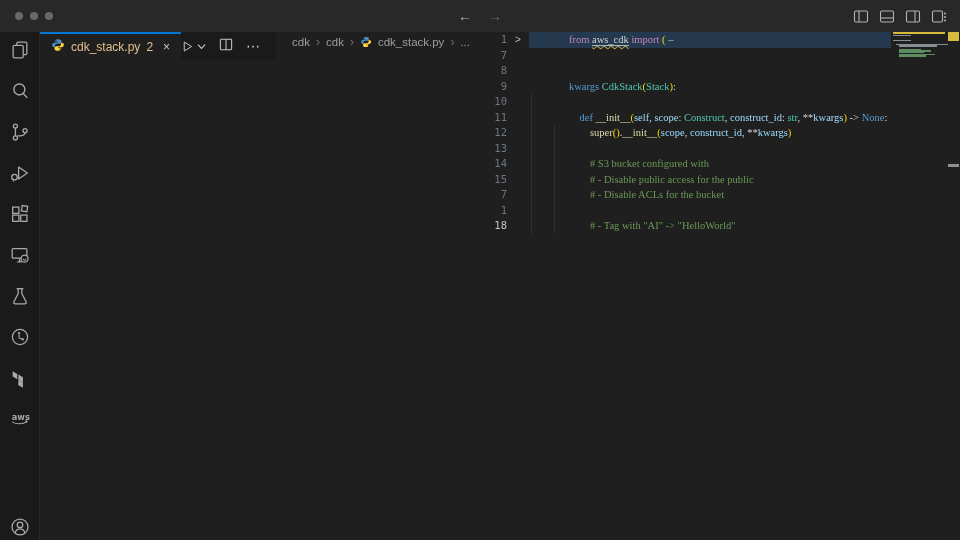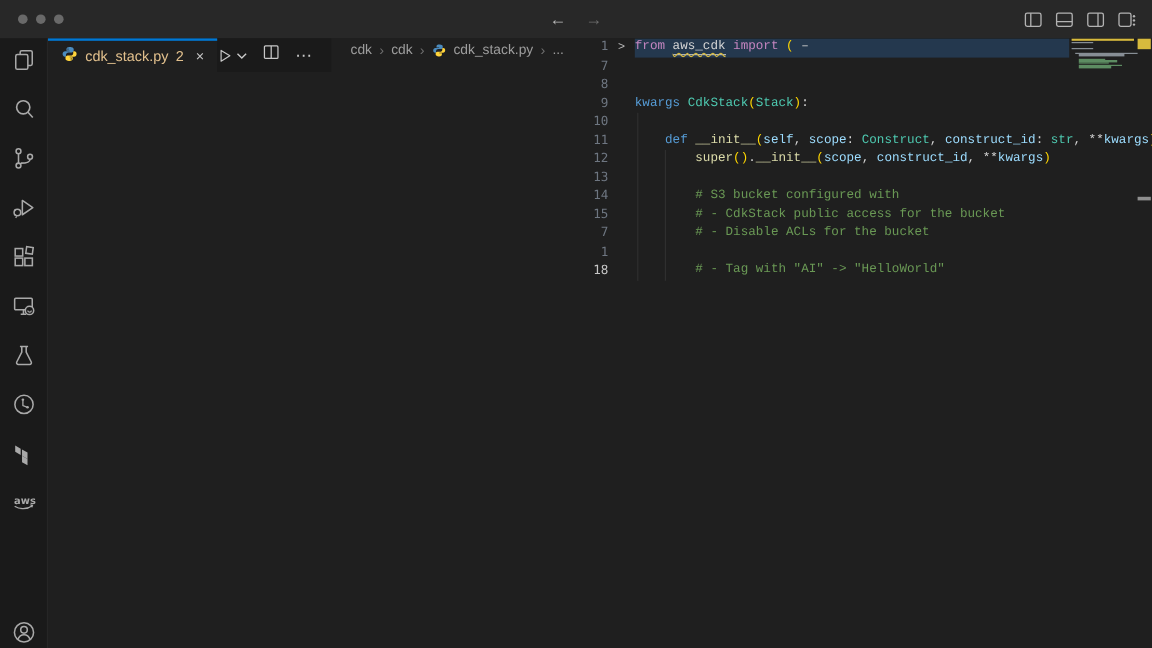--- a/index.html
+++ b/index.html
@@ -35,21 +35,21 @@
     color:var(--breadcrumb-text,#9d9d9d);flex:0 0 auto;}
   .bc-sep{color:#6e6e6e;font-size:12px;}
   .bc-item{cursor:pointer;}
   
   .codearea{flex:1;position:relative;overflow:hidden;}
   .code-row{display:flex;height:15.5px;line-height:15.5px;position:relative;}
   .gutter-num{width:37px;text-align:right;font-family:"DejaVu Sans Mono",monospace;font-size:10.5px;
     color:var(--line-number,#6e7681);flex:0 0 auto;}
   .gutter-num.active{color:var(--line-number-active,#c6c6c6);}
   .fold-col{width:22px;text-align:center;font-size:10px;color:#bcbcbc;flex:0 0 auto;cursor:pointer;}
-  pre.code-text{margin:0;font-family:Liberation Mono, monospace;font-size:10.5px;line-height:15.5px;position:relative;z-index:1;}
+  pre.code-text{margin:0;font-family:Liberation Serif, serif;font-size:10.5px;line-height:15.5px;position:relative;z-index:1;padding-left:40px;}
   .hl-bar{position:absolute;left:59px;right:69px;top:0;bottom:0;background:var(--line-highlight,#24384e);z-index:0;}
   .tk-km{color:var(--kw-import,#c586c0);} .tk-kb{color:var(--kw-decl,#569cd6);}
   .tk-fn{color:var(--fn-color,#dcdcaa);} .tk-ty{color:var(--ty-color,#4ec9b0);}
   .tk-va{color:var(--var-color,#9cdcfe);} .tk-pu{color:var(--punct,#d4d4d4);}
   .tk-br{color:var(--bracket,#ffd700);} .tk-cm{color:var(--comment,#6a9955);}
   .tk-pl{color:var(--punct,#d4d4d4);} .tk-fold{color:#c9c9c9;}
   .tk-warn{color:var(--punct,#d4d4d4);border-bottom:1px solid rgba(220,220,220,.75);
     text-decoration:underline wavy var(--warning-yellow,#d7ba3d);text-decoration-thickness:1px;text-underline-offset:2px;}
   .indent-guide{position:absolute;width:1px;background:#2f2f2f;z-index:0;}
   
@@ -281,21 +281,21 @@
             <pre class="code-text"></pre>
           </div>
           <div class="code-row">
             <div class="gutter-num">14</div>
             <div class="fold-col"></div>
             <pre class="code-text"><span class="tk-pl">        </span><span class="tk-cm"># S3 bucket configured with</span></pre>
           </div>
           <div class="code-row">
             <div class="gutter-num">15</div>
             <div class="fold-col"></div>
-            <pre class="code-text"><span class="tk-pl">        </span><span class="tk-cm"># - CdkStack public access for the bucket</span></pre>
+            <pre class="code-text"><span class="tk-pl">        </span><span class="tk-cm"># - Disable public access for the public</span></pre>
           </div>
           <div class="code-row">
             <div class="gutter-num">7</div>
             <div class="fold-col"></div>
             <pre class="code-text"><span class="tk-pl">        </span><span class="tk-cm"># - Disable ACLs for the bucket</span></pre>
           </div>
           <div class="code-row">
             <div class="gutter-num">1</div>
             <div class="fold-col"></div>
           </div>

